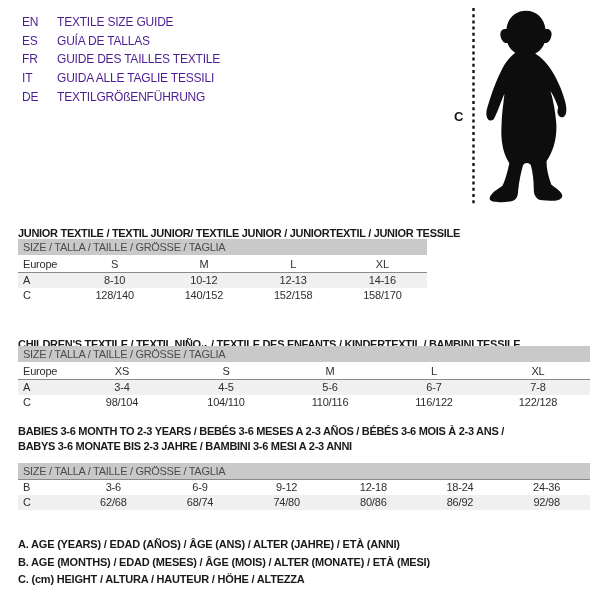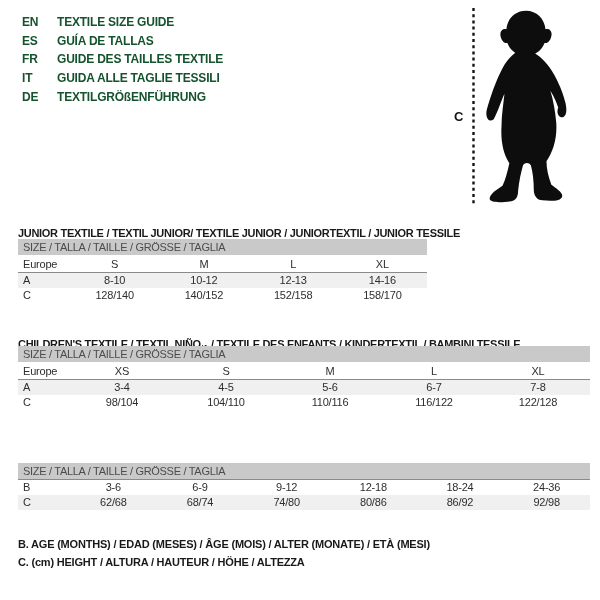--- a/index.html
+++ b/index.html
@@ -4,21 +4,21 @@
 <style>
   html,body { margin:0; padding:0; background:#fff; }
   .page {
     position:relative; width:600px; height:600px; background:#fff;
     font-family:"Liberation Sans", sans-serif; color:#222; overflow:hidden;
   }
 
   
   .lang-block { position:absolute; left:22px; top:13px; }
   .lang-row { display:flex; height:18.6px; align-items:center;
-              font-weight:bold; font-size:12px; color:#14532d; letter-spacing:-0.2px; }
+              font-weight:normal; font-size:12px; color:#4c1d95; letter-spacing:-0.2px; }
   .lang-code { width:35px; }
 
   
   .dash-line { position:absolute; left:471px; top:8px; }
   .figure-label { position:absolute; left:454px; top:109px;
                   font-weight:bold; font-size:13px; color:#141414; }
   .baby { position:absolute; left:480px; top:7px; }
 
   
   .section-title { position:absolute; left:18px; font-weight:bold; font-size:11px;
@@ -196,20 +196,22 @@
       <td>98/104</td>
       <td>104/110</td>
       <td>110/116</td>
       <td>116/122</td>
       <td>122/128</td>
     </tr>
   </tbody>
     </table>
 
   <div class="section-title" id="t3-title">
+    <div>BABIES 3-6 MONTH TO 2-3 YEARS / BEBÉS 3-6 MESES A 2-3 AÑOS / BÉBÉS 3-6 MOIS À 2-3 ANS /</div>
+    <div>BABYS 3-6 MONATE BIS 2-3 JAHRE / BAMBINI 3-6 MESI A 2-3 ANNI</div>
   </div>
   <table class="size-table" id="table3">
     <colgroup>
         <col class="c-lbl">
         <col>
         <col>
         <col>
         <col>
         <col>
         <col>
@@ -233,17 +235,18 @@
       <td>68/74</td>
       <td>74/80</td>
       <td>80/86</td>
       <td>86/92</td>
       <td>92/98</td>
     </tr>
   </tbody>
     </table>
 
   <div class="notes">
+    <div class="note-line">A. AGE (YEARS) / EDAD (AÑOS) / ÂGE (ANS) / ALTER (JAHRE) / ETÀ (ANNI)</div>
     <div class="note-line">B. AGE (MONTHS) / EDAD (MESES) / ÂGE (MOIS) / ALTER (MONATE) / ETÀ (MESI)</div>
     <div class="note-line">C. (cm) HEIGHT / ALTURA / HAUTEUR / HÖHE / ALTEZZA</div>
   </div>
 
 </div>
 
 </body></html>

